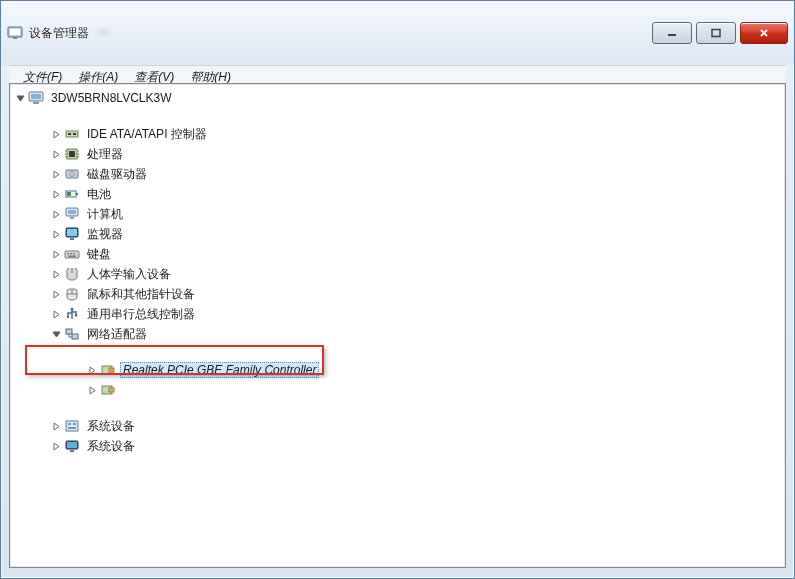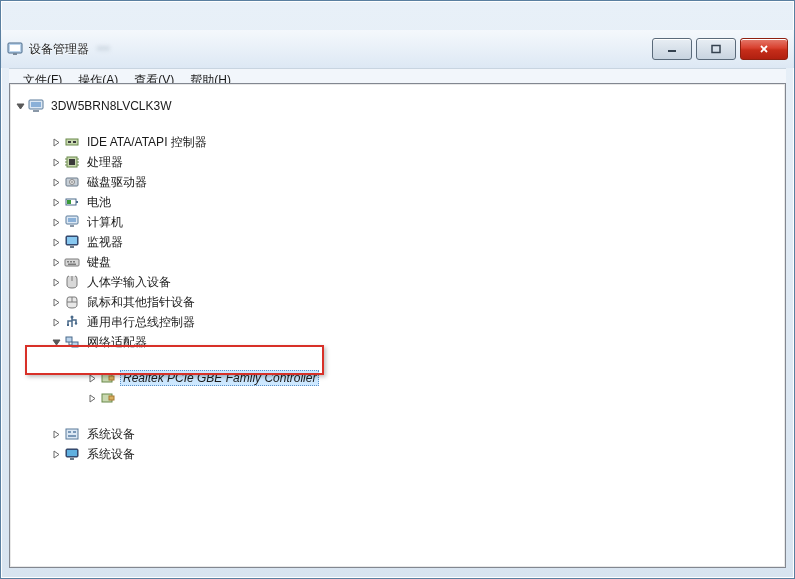--- a/index.html
+++ b/index.html
@@ -1,39 +1,39 @@
 <!DOCTYPE html>
 <html><head>
 <meta charset="utf-8">
 <style>
   html,body{margin:0;padding:0;font-family:"Microsoft YaHei","SimSun",Tahoma,sans-serif;font-size:12px;background:#fff;}
   .window{position:relative;width:795px;height:579px;box-sizing:border-box;background:linear-gradient(#e8f0f8,#d8e4f0);border:1px solid #5a7fa0;box-shadow:0 0 0 1px #fff inset;}
   
-  .titlebar{height:30px;background:linear-gradient(#f4f8fc,#dde8f4);display:flex;align-items:center;padding:4px 6px;margin-top:29px;}
+  .titlebar{height:30px;background:linear-gradient(#f4f8fc,#dde8f4);display:flex;align-items:center;padding:17px 6px;}
   .titlebar .app-icon{width:16px;height:16px;margin-right:6px;display:flex;align-items:center;justify-content:center;}
   .titlebar .app-icon svg{width:16px;height:16px;}
   .titlebar .title-text{color:#1a1a1a;text-shadow:0 1px 0 #fff;}
   .titlebar .title-obscured{margin-left:8px;color:#b8c4d0;filter:blur(2px);}
   .win-controls{margin-left:auto;display:flex;gap:0;}
   .win-btn{width:38px;height:20px;border:1px solid #5a6a7a;border-radius:3px;margin-left:4px;display:flex;align-items:center;justify-content:center;background:linear-gradient(#e8eef4,#c8d4e0);box-shadow:inset 0 1px 0 #fff;}
   .win-btn svg{width:12px;height:10px;}
   .win-btn.close{width:46px;background:linear-gradient(#e57a6c,#d8402e 45%,#c62d1a 55%,#b02010);border-color:#902010;}
   .win-btn.close svg{stroke:#fff;}
   .win-btn.min svg,.win-btn.max svg{stroke:#35424f;}
   
-  .menubar{height:22px;background:#f2f6fb;border-top:1px solid #c8d4e0;border-bottom:1px solid #c8d4e0;display:flex;align-items:center;padding:0 6px;margin:0 8px;}
+  .menubar{height:22px;background:#f2f6fb;border-top:1px solid #c8d4e0;border-bottom:1px solid #c8d4e0;display:flex;align-items:center;padding:0 6px;margin:0 8px;font-style:italic;}
   .menubar .menu-item{padding:3px 8px;color:#1a1a1a;}
   
   .toolbar{height:28px;background:linear-gradient(#f7fafd,#e4ecf4);border-bottom:1px solid #aab8c8;margin:0 8px;display:flex;align-items:center;padding:0 4px;gap:2px;}
   .tb-btn{width:24px;height:24px;display:flex;align-items:center;justify-content:center;border:1px solid transparent;border-radius:3px;}
   .tb-btn.disabled{opacity:.45;}
   .tb-sep{width:1px;height:22px;background:#b0bcca;margin:0 4px;}
   .tb-btn svg{width:16px;height:16px;}
   
-  .content{position:absolute;left:8px;right:8px;top:82px;bottom:10px;background:#fff;border:1px solid #828790;box-shadow:inset 0 0 0 1px #e8e8e8;overflow:auto;padding:12px 2px;}
+  .content{position:absolute;left:8px;right:8px;top:82px;bottom:10px;background:#fff;border:1px solid #828790;box-shadow:inset 0 0 0 1px #e8e8e8;overflow:auto;padding:4px 2px;}
   .tree{list-style:none;margin:0;padding:0;color:#1a1a1a;}
   .tree ul{list-style:none;margin:16px;padding:0 0 0 20px;}
   .tree li{white-space:nowrap;}
   .row{display:flex;align-items:center;height:20px;padding-left:2px;}
   .expander{width:12px;height:12px;flex:0 0 12px;display:flex;align-items:center;justify-content:center;margin-right:2px;}
   .expander svg{width:9px;height:9px;}
   .node-icon{width:16px;height:16px;flex:0 0 16px;margin-right:4px;display:flex;align-items:center;justify-content:center;}
   .node-icon svg{width:16px;height:16px;}
   .label{padding:1px 3px;}
   .label.selected{background:#cde8ff;border:1px dotted #5a90c8;padding:0 2px;font-style:italic;}

